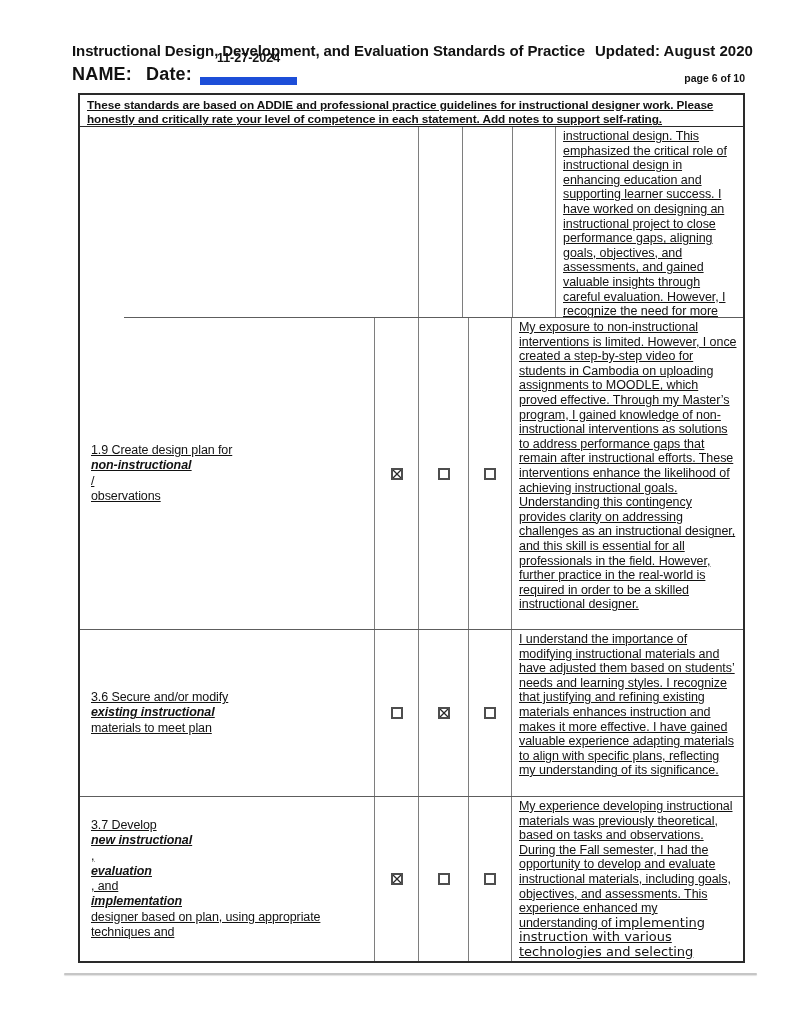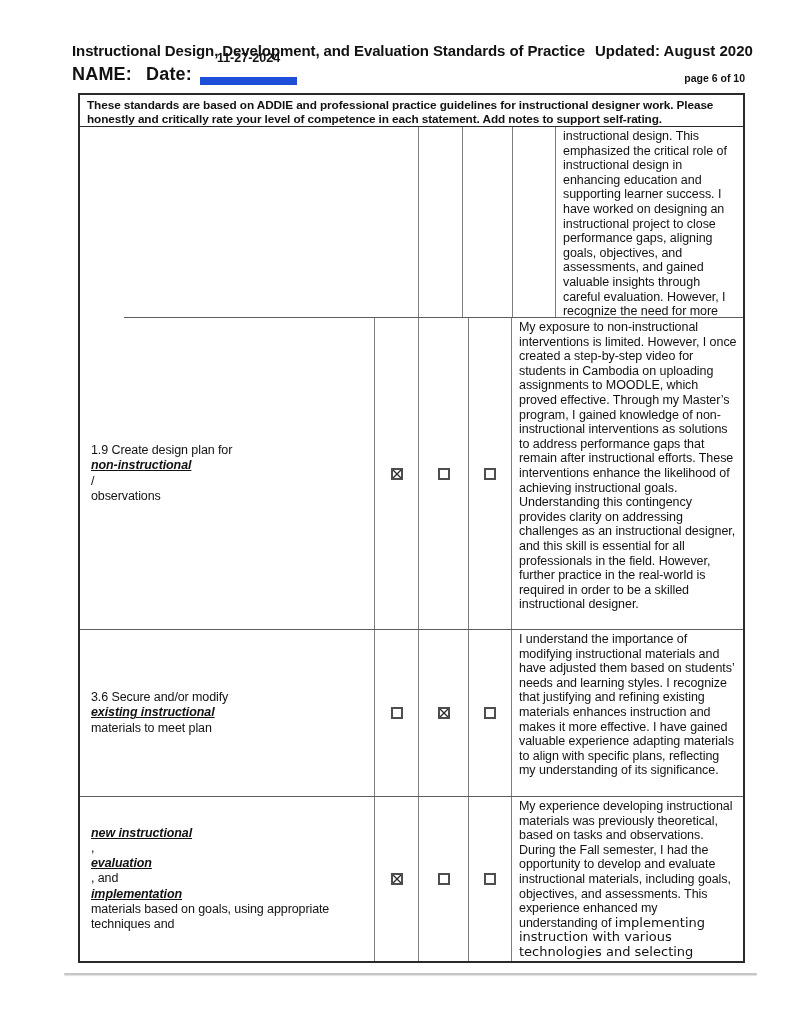--- a/index.html
+++ b/index.html
@@ -23,21 +23,21 @@
   .date-label{font-size:18px;font-weight:bold;margin-left:14px;letter-spacing:0.2px;}
   .date-line{
     width:97px;margin-left:8px;border-bottom:8px solid #1d4ed8;
     display:inline-flex;align-items:flex-end;justify-content:center;padding-bottom:12px;height:17px;box-sizing:border-box;
   }
   .date-value{font-size:12.5px;font-weight:bold;}
   .page-num{font-size:10.5px;font-weight:bold;margin-left:auto;padding-bottom:1px;white-space:nowrap;}
   
   .stable{
     position:absolute;left:78px;top:93px;width:667px;box-sizing:border-box;
-    border:2px solid #2a2a2a;background:#fff;
+    border:2px solid #2a2a2a;background:#fff;text-decoration:underline;
   }
   .intro-cell{
     font-size:11.8px;font-weight:bold;line-height:1.22;
     padding:3px 8px 3px 7px;border-bottom:1px solid #2a2a2a;
     height:32px;box-sizing:border-box;letter-spacing:-0.1px;
   }
   .trow{
     display:grid;grid-template-columns:295px 44px 50px 43px 1fr;
     border-bottom:1px solid #5d5d5d;box-sizing:border-box;
   }
@@ -133,26 +133,27 @@
     <div class="cell cb-cell">
           <span class="checkbox checked"></span>
         </div>
     <div class="cell cb-cell">
           <span class="checkbox"></span>
         </div>
     <div class="cell notes-cell"><span class="seg">I understand the importance of modifying instructional materials and have adjusted them based on students’ needs and learning styles. I recognize that justifying and refining existing materials enhances instruction and makes it more effective. I have gained valuable experience adapting materials to align with specific plans, reflecting my understanding of its significance.</span></div>
   </div>
       <div class="trow row-3">
     <div class="cell label-cell">
+          <span class="seg">3.7 Develop </span>
           <span class="seg-biu">new instructional</span>
           <span class="seg">, </span>
           <span class="seg-biu">evaluation</span>
           <span class="seg">, and </span>
           <span class="seg-biu">implementation</span>
-          <span class="seg"> materials based on goals, using appropriate techniques and </span>
+          <span class="seg"> designer based on plan, using appropriate techniques and </span>
         </div>
     <div class="cell cb-cell">
           <span class="checkbox checked"></span>
         </div>
     <div class="cell cb-cell">
           <span class="checkbox"></span>
         </div>
     <div class="cell cb-cell">
           <span class="checkbox"></span>
         </div>

